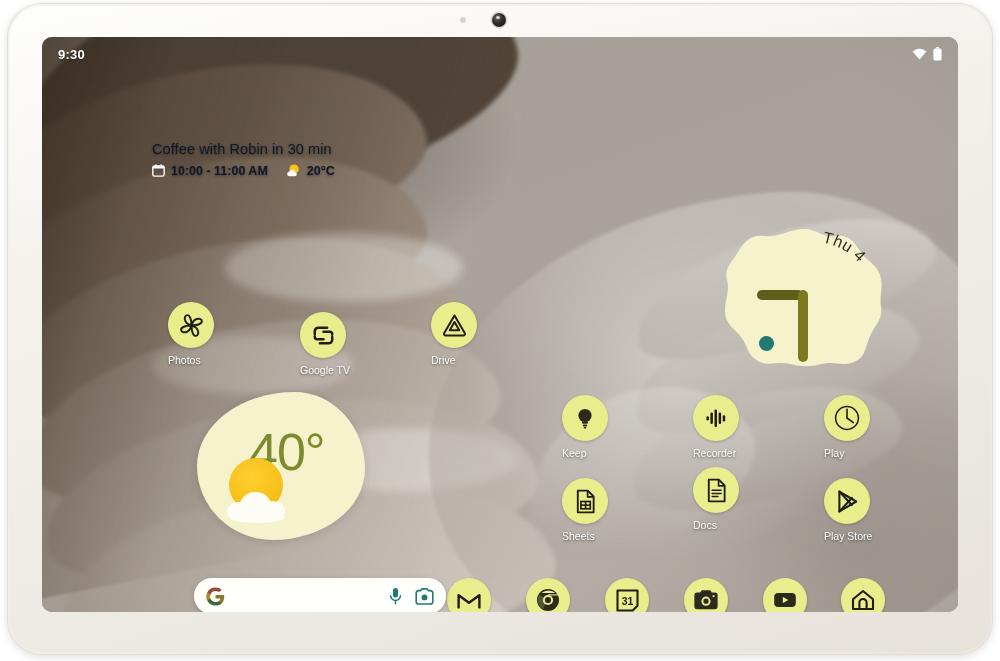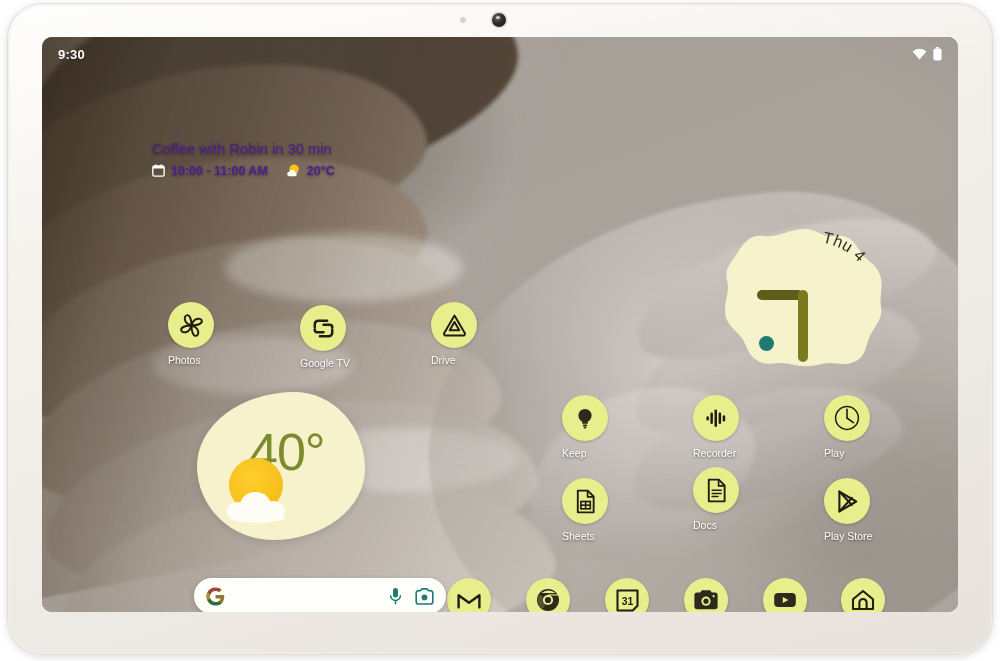--- a/index.html
+++ b/index.html
@@ -143,21 +143,21 @@
     letter-spacing: 0.2px;
     text-shadow: 0 1px 2px rgba(0,0,0,0.35);
   }
   .status-right { display: flex; align-items: center; gap: 6px; }
 
   
   .glance {
     position: absolute;
     left: 110px; top: 104px;
     z-index: 6;
-    color: #4c1d95;
+    color: #0f172a;
     text-shadow: 0 1px 3px rgba(0,0,0,0.45);
   }
   .glance-title {
     font-size: 14.5px;
     font-weight: normal;
     letter-spacing: 0.1px;
     white-space: nowrap;
   }
   .glance-sub {
     margin-top: 6px;
@@ -416,21 +416,21 @@
             <path d="M13 12.4 C13 7 11.2 3 9 3 C6.8 3 5.6 6 7.2 9 C8.5 11.4 10.6 12.4 13 12.4 Z"></path>
             <path d="M13.6 13 C19 13 23 11.2 23 9 C23 6.8 20 5.6 17 7.2 C14.6 8.5 13.6 10.6 13.6 13 Z"></path>
             <path d="M13 13.6 C13 19 14.8 23 17 23 C19.2 23 20.4 20 18.8 17 C17.5 14.6 15.4 13.6 13 13.6 Z"></path>
             <path d="M12.4 13 C7 13 3 14.8 3 17 C3 19.2 6 20.4 9 18.8 C11.4 17.5 12.4 15.4 12.4 13 Z"></path>
           </g>
         </svg>
       </div>
       <div class="app-label">Photos</div>
     </div>
 
-    <div class="app" style="left:258px;top:268px;">
+    <div class="app" style="left:258px;top:275px;">
       <div class="app-circle">
         <svg width="27" height="27" viewBox="0 0 26 26">
           <g fill="none" stroke="#1f1d14" stroke-width="2.4" stroke-linecap="round" stroke-linejoin="round">
             <path d="M16.5 5.5 H8 A3.4 3.4 0 0 0 4.6 8.9 V11.5"></path>
             <path d="M9.5 20.5 H18 A3.4 3.4 0 0 0 21.4 17.1 V14.5"></path>
             <path d="M13 9.5 H19 A2.4 2.4 0 0 1 21.4 11.9 V12.3"></path>
             <path d="M13 16.5 H7 A2.4 2.4 0 0 1 4.6 14.1 V13.7"></path>
           </g>
         </svg>
       </div>

